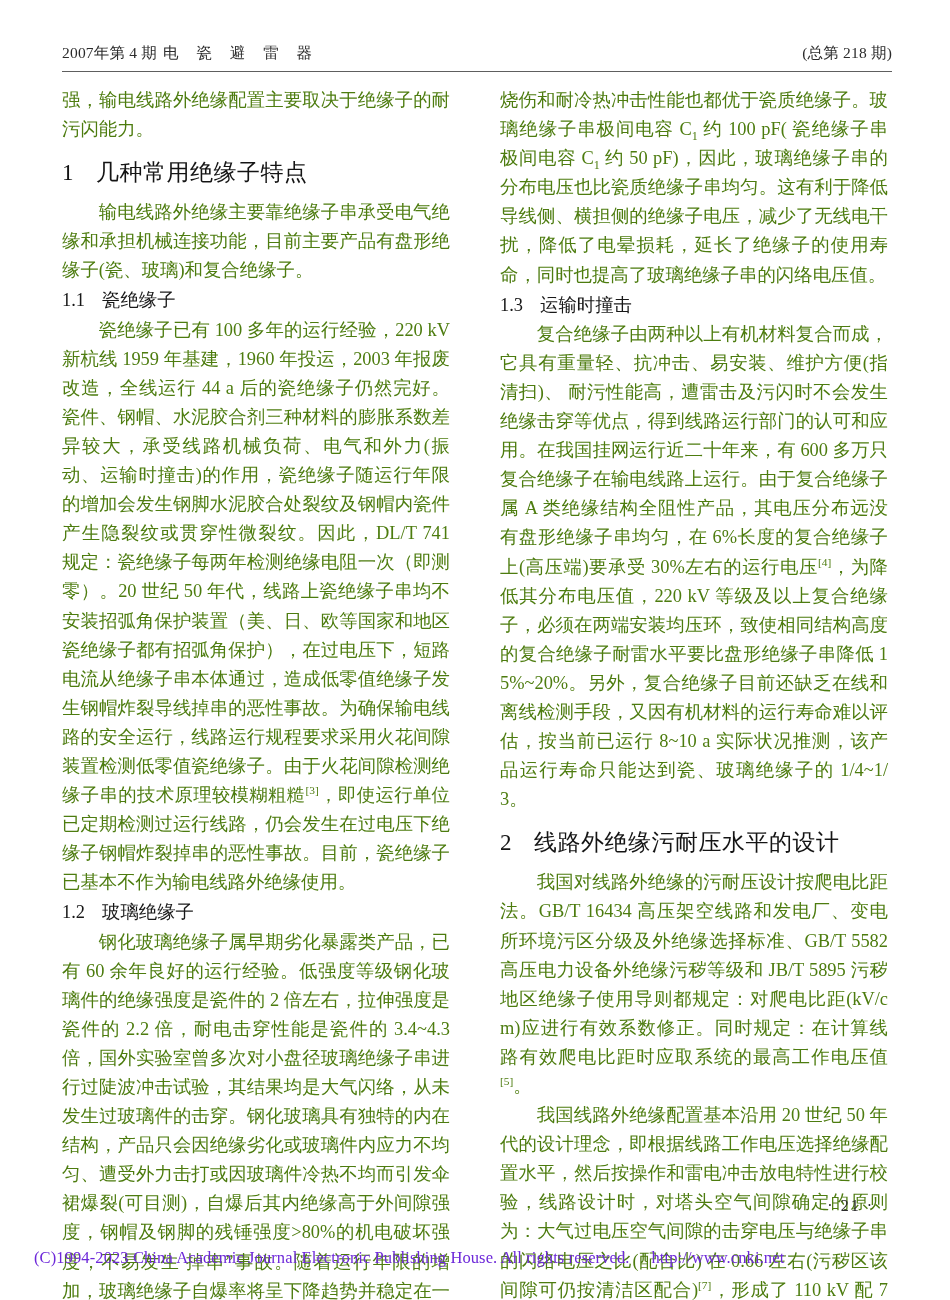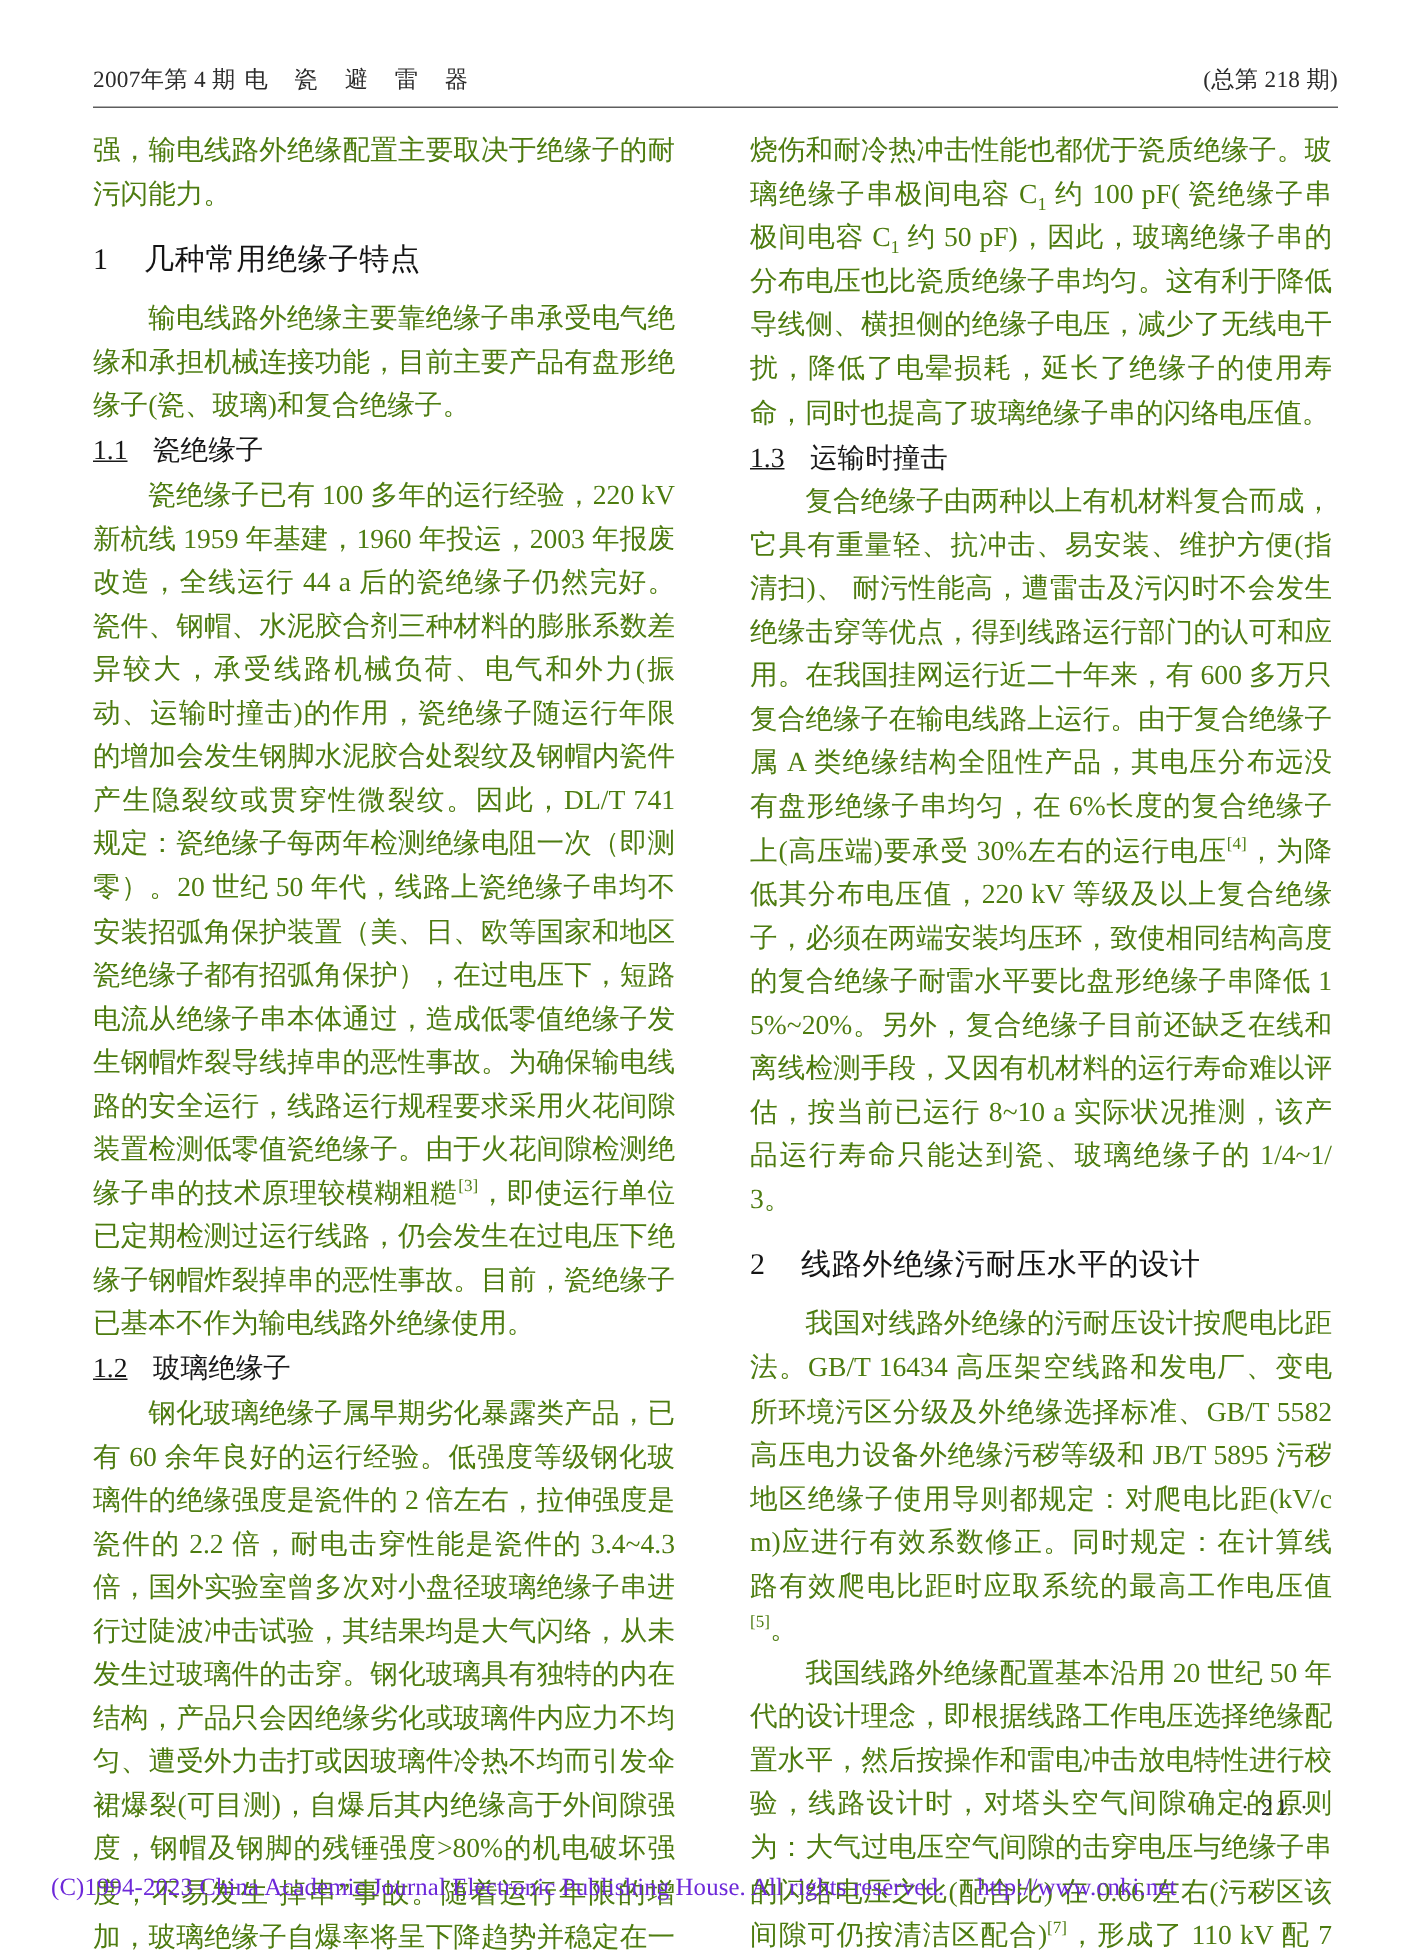--- a/index.html
+++ b/index.html
@@ -74,21 +74,21 @@
     text-align: justify;
     text-justify: inter-ideograph;
     text-align-last: left;
     color: #4d7c0f;
     word-break: break-all;
   }
   .para.indent { text-indent: 2em; }
   .para.last-justify { text-align-last: justify; }
 
   h2.sec {
-    font-size: 20px;
+    font-size: 23px;
     line-height: 40px;
     font-weight: normal;
     margin: 9px 0 5px 0;
     letter-spacing: 0.5px;
     color: #141414;
   }
   h2.sec .num {
     display: inline-block;
     min-width: 34px;
     font-family: "Liberation Serif", serif;
@@ -97,21 +97,20 @@
   h3.subsec {
     font-size: 18.4px;
     line-height: 29.1px;
     font-weight: normal;
     color: #181818;
     margin: 1px 0 0 0;
   }
   h3.subsec .num {
     display: inline-block;
     min-width: 40px;
-    text-decoration: underline;
   }
 
   sup {
     font-size: 0.62em;
     vertical-align: super;
     line-height: 0;
   }
   sub {
     font-size: 0.66em;
     vertical-align: sub;

